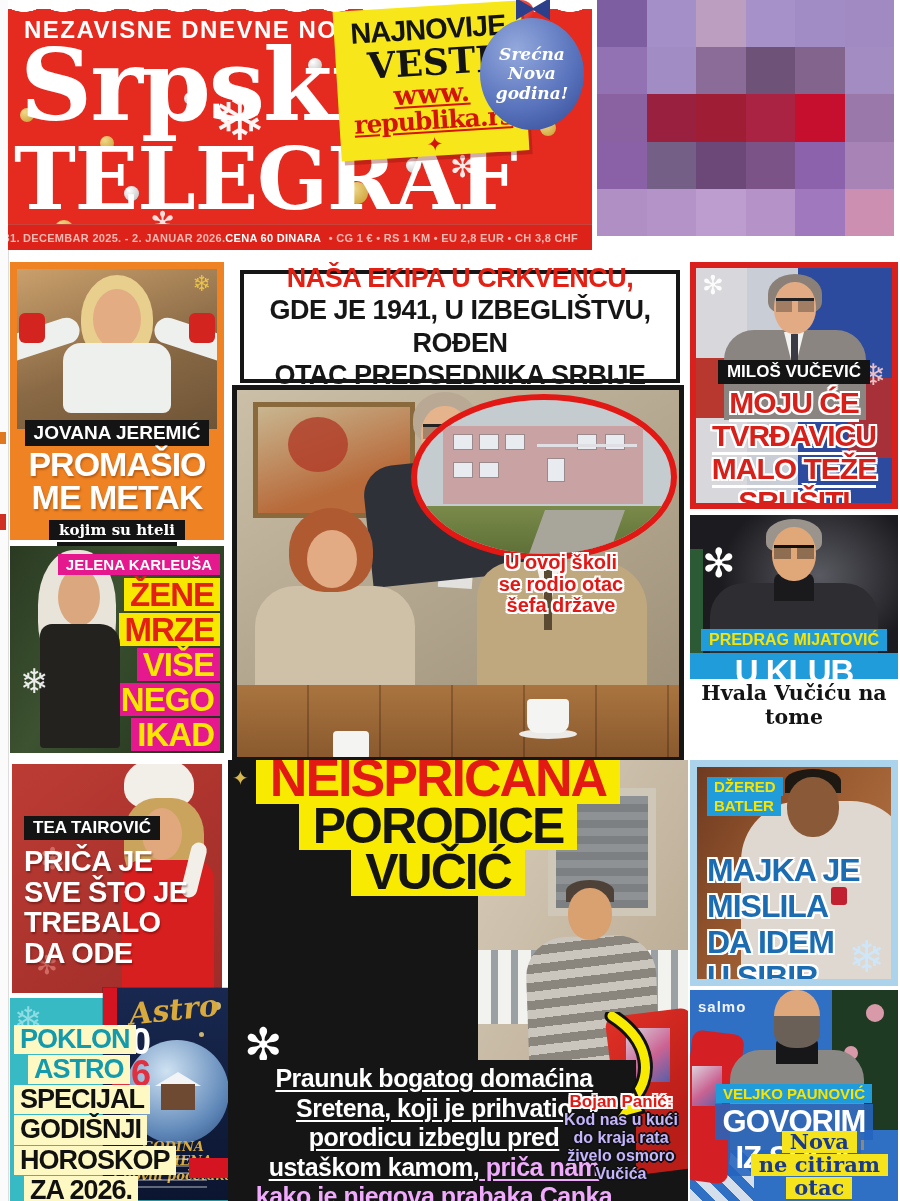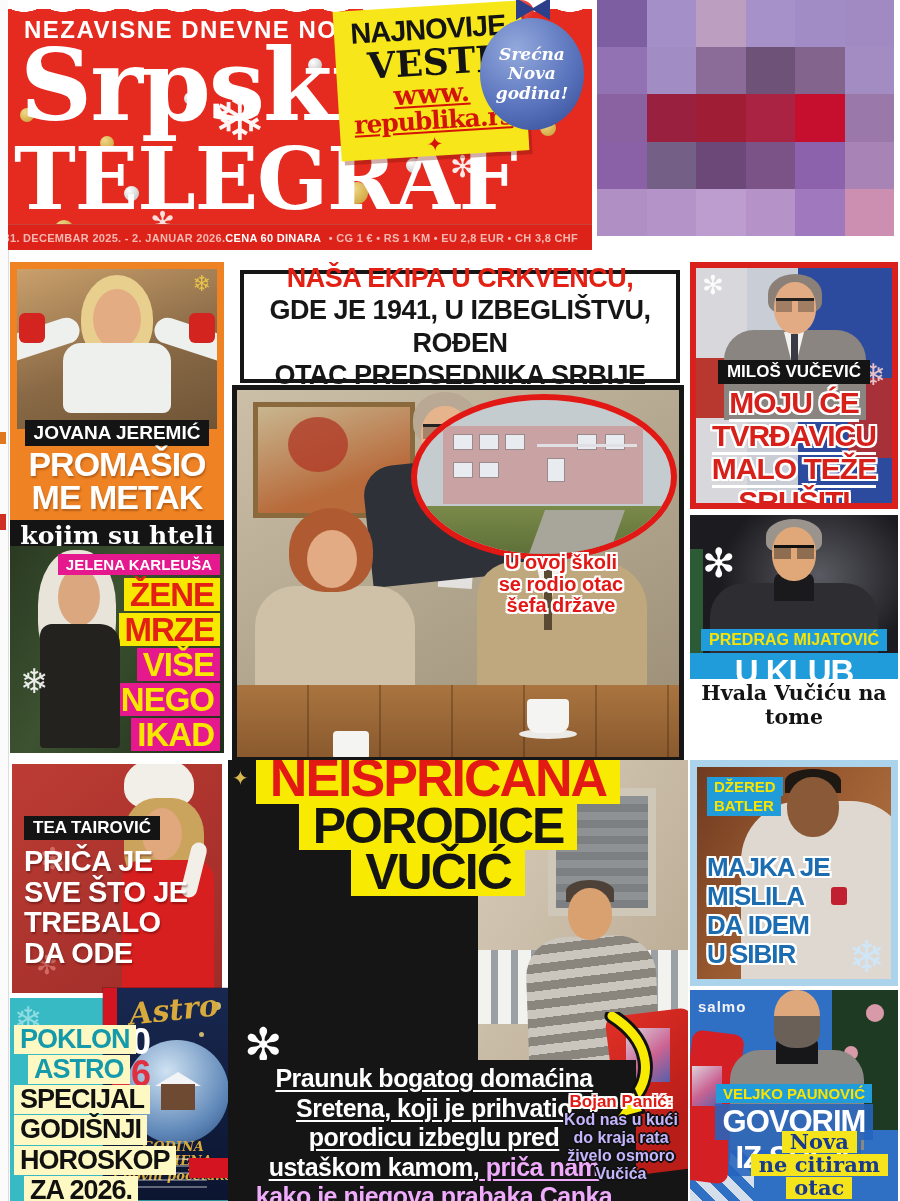--- a/index.html
+++ b/index.html
@@ -51,21 +51,21 @@
   .jovana{left:10px;top:262px;width:214px;height:278px;background:#ef8323;text-align:center;}
   .jovana .photo{position:absolute;left:7px;top:7px;right:7px;height:160px;overflow:hidden;
       background:linear-gradient(160deg,#caa06c,#8a6a46 55%,#6e5436);}
   .jv-hair{position:absolute;left:64px;top:6px;width:72px;height:88px;border-radius:50% 50% 45% 45%;background:#e8cf8e;}
   .jv-face{position:absolute;left:76px;top:20px;width:48px;height:60px;border-radius:50%;background:#e3ac82;}
   .jv-top{position:absolute;left:46px;top:74px;width:108px;height:70px;border-radius:18px 18px 8px 8px;background:#eef0ee;}
   .jv-arm{position:absolute;top:58px;width:86px;height:26px;border-radius:14px;background:#eef0ee;}
   .dumb{position:absolute;width:26px;height:30px;border-radius:6px;background:#d42420;}
   .jovana .kick{position:absolute;left:0;right:0;top:158px;}
   .jovana .h{position:absolute;left:0;right:0;top:186px;color:#fff;font-weight:900;font-size:34px;line-height:.98;letter-spacing:-1px;text-shadow:1px 2px 2px rgba(80,30,0,.35);}
-  .jsub{display:inline-block;background:#141414;color:#fff;font-family:"DejaVu Serif",serif;font-weight:800;font-size:25px;padding:1px 10px;margin-top:2px;}
+  .jsub{display:inline-block;background:#141414;color:#fff;font-family:"DejaVu Serif",serif;font-weight:800;font-size:15px;padding:1px 10px;margin-top:2px;}
   .jelena{left:10px;top:546px;width:214px;height:207px;overflow:hidden;text-align:right;
       background:linear-gradient(120deg,#2a3a22,#3c5230 40%,#1e2e1a),
       radial-gradient(8px 8px at 30px 170px,#d8b84c 50%,transparent 51%);}
   .je-hair{position:absolute;left:28px;top:4px;width:78px;height:120px;border-radius:46% 46% 40% 40%;background:#e8e4da;}
   .je-face{position:absolute;left:48px;top:22px;width:42px;height:58px;border-radius:50%;background:#dba77e;}
   .je-top{position:absolute;left:30px;top:78px;width:80px;height:124px;border-radius:12px 20px 4px 4px;background:#23221f;}
   .je-skin{position:absolute;left:44px;top:130px;width:50px;height:26px;background:#d8a077;}
   .jel-k{position:absolute;right:4px;top:8px;background:#e5188e;color:#fff;font-weight:800;font-size:15px;padding:2px 8px;}
   .jel-line{margin:2px 4px 0 0;font-weight:900;font-size:33px;letter-spacing:-1px;line-height:1;}
   .jel-ry{background:#f8e800;color:#e32014;display:inline-block;padding:0 6px;}
@@ -194,21 +194,21 @@
   .mi-sub{position:absolute;left:0;right:0;bottom:0;background:#fff;color:#141414;
       font-family:"DejaVu Serif",serif;font-weight:800;font-size:20.5px;padding:2px 0;}
   .batler{left:690px;top:760px;width:208px;height:226px;border:7px solid #abd3ec;box-sizing:border-box;overflow:hidden;
       background:linear-gradient(120deg,#6e3a20,#9a5a30 45%,#b87a48);}
   .bt-hood{position:absolute;right:-20px;top:34px;width:170px;height:186px;border-radius:60px 60px 0 0;background:#ded8d0;}
   .bt-head{position:absolute;right:52px;top:10px;width:52px;height:60px;border-radius:48%;background:#8a5a38;}
   .bt-hair{position:absolute;right:50px;top:2px;width:56px;height:24px;border-radius:50% 50% 0 0;background:#1e1812;}
   .bt-crest{position:absolute;right:44px;top:120px;width:16px;height:18px;background:#c02030;border-radius:3px;}
   .bt-kick{position:absolute;left:10px;top:10px;line-height:1.15;}
   .bt-kick span{background:#1f9cd9;color:#f8e400;font-weight:900;font-size:15px;padding:1px 7px;display:table;}
-  .batler .h{position:absolute;left:10px;top:86px;color:#1b6cb0;font-weight:900;font-size:26px;line-height:1.12;letter-spacing:-1px;text-align:left;}
+  .batler .h{position:absolute;left:10px;top:86px;color:#1b6cb0;font-weight:900;font-size:32px;line-height:1.12;letter-spacing:-1px;text-align:left;}
   .paunovic{left:690px;top:990px;width:208px;height:211px;overflow:hidden;background:#2f6fc4;text-align:center;}
   .pa-tree{position:absolute;right:0;top:0;width:66px;height:140px;background:#1f3a22;}
   .pa-ball1,.pa-ball2{position:absolute;border-radius:50%;background:#d89aa8;}
   .pa-stripes{position:absolute;left:0;bottom:0;width:64px;height:86px;
       background:repeating-linear-gradient(45deg,#f2f2f2 0 9px,#2f6fc4 9px 18px);opacity:.85;}
   .pa-shirt{position:absolute;left:-6px;top:42px;width:52px;height:150px;border-radius:10px;background:#d42024;transform:rotate(7deg);}
   .pa-print{position:absolute;left:2px;top:76px;width:30px;height:40px;background:linear-gradient(140deg,#dfe6f2,#c86a9e 55%,#4a66b8);opacity:.9;}
   .pa-head{position:absolute;left:84px;top:0px;width:46px;height:54px;border-radius:48%;background:#dfa87c;}
   .pa-beard{position:absolute;left:84px;top:26px;width:46px;height:32px;border-radius:0 0 46% 46%;background:#6a6058;}
   .pa-neck{position:absolute;left:86px;top:48px;width:42px;height:26px;background:#17171a;border-radius:6px 6px 0 0;}

